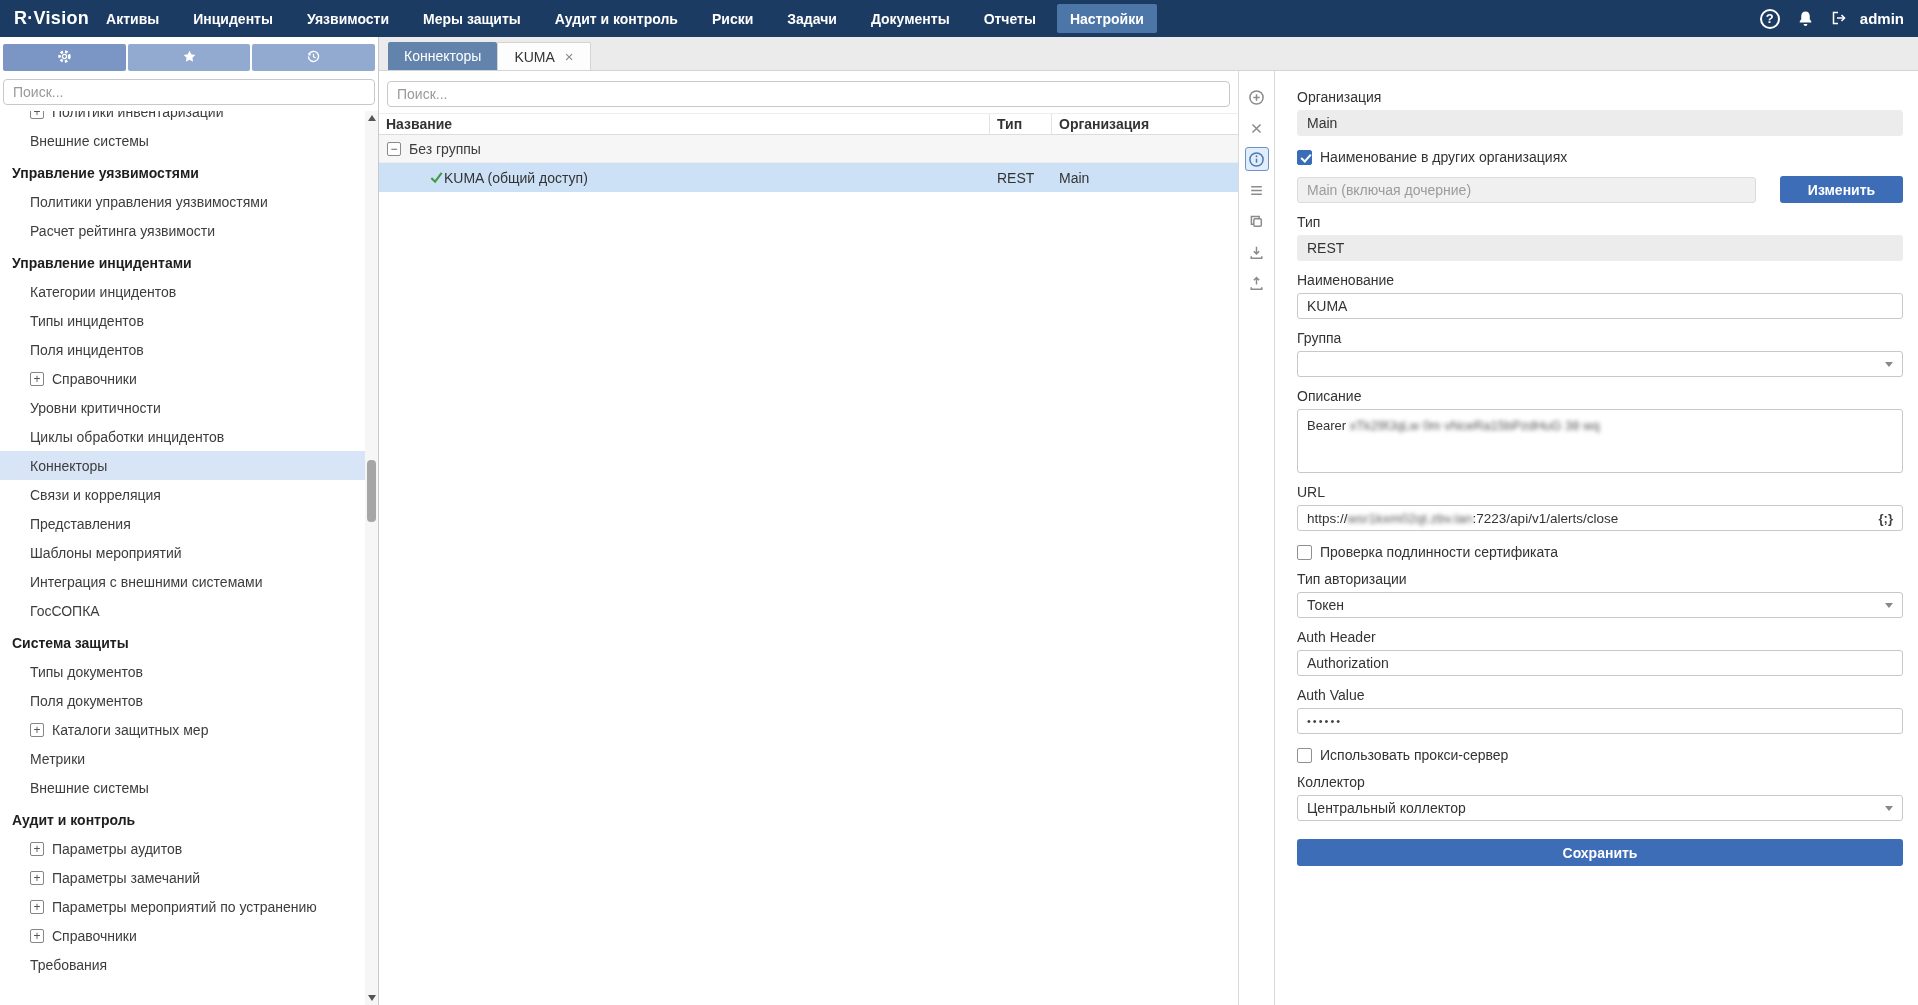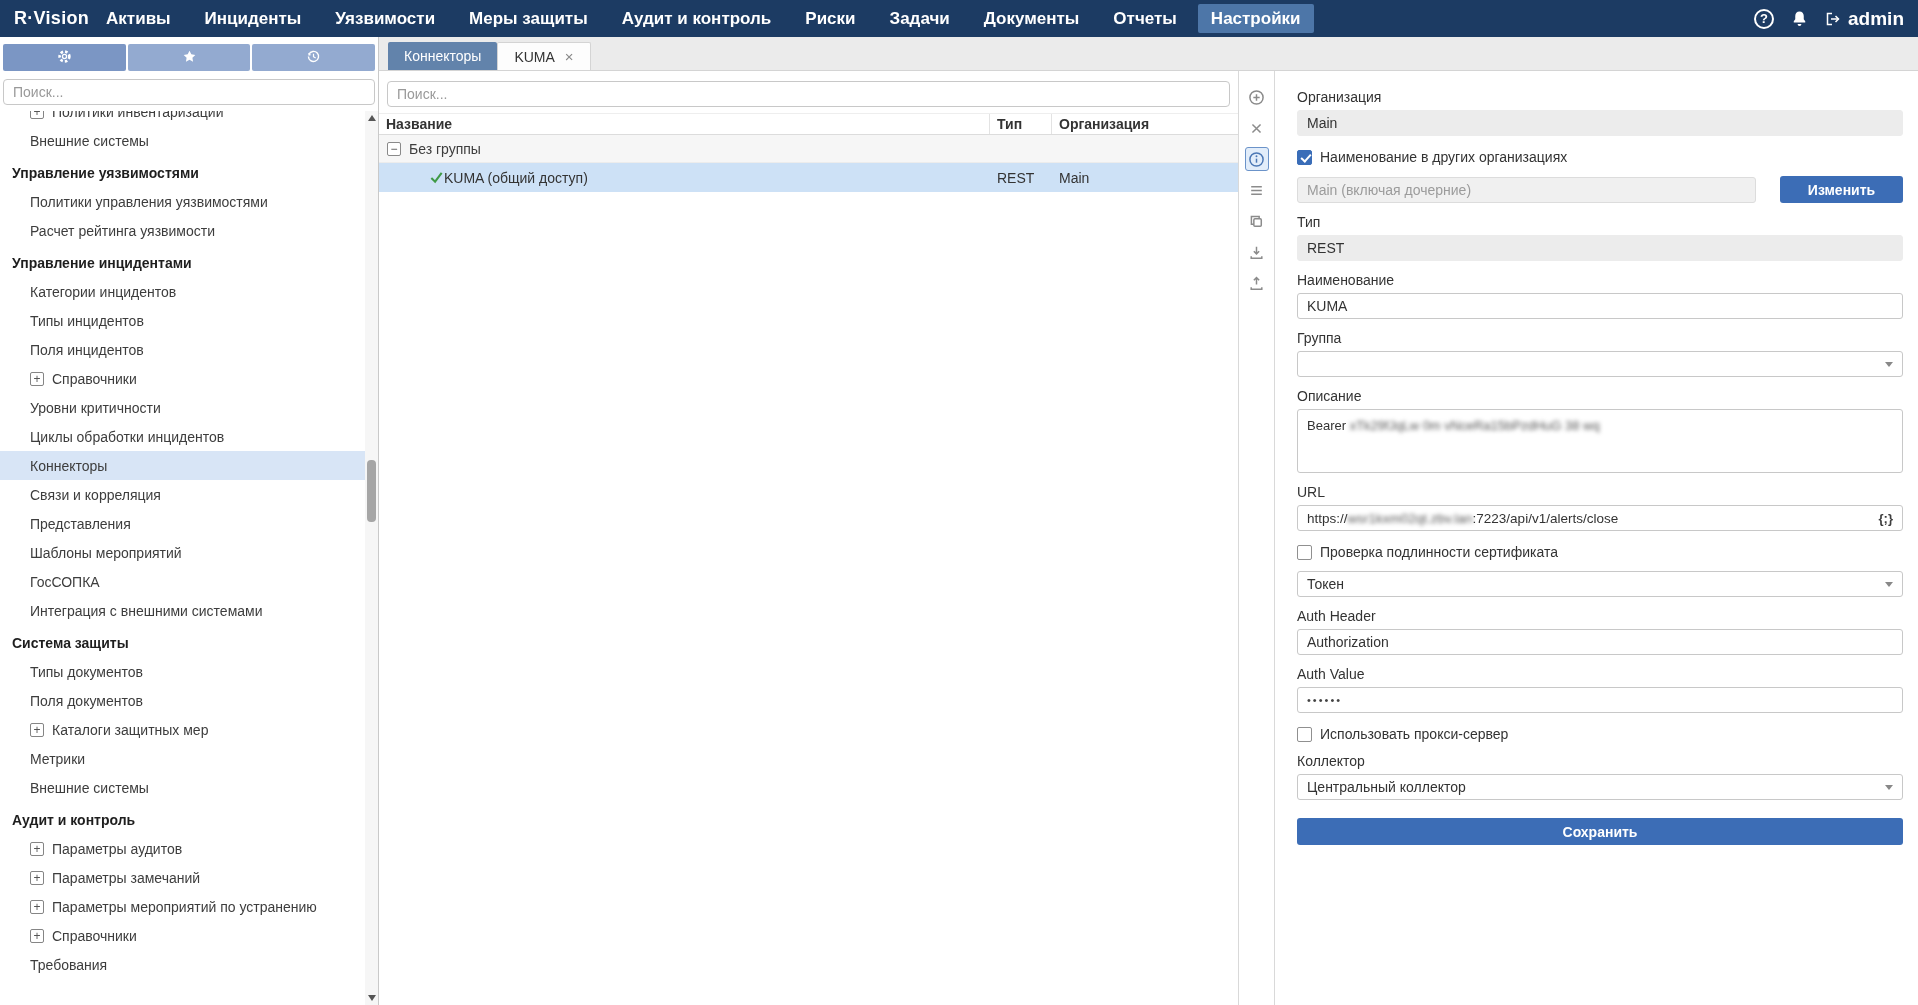--- a/index.html
+++ b/index.html
@@ -4,26 +4,26 @@
 <style>
   *{margin:0;padding:0;box-sizing:border-box}
   html,body{width:1918px;height:1005px;overflow:hidden}
   body{font-family:"Liberation Sans",sans-serif;font-size:14px;color:#333;background:#fff}
   button{font-family:inherit}
 
   
   .navbar{height:37px;background:#1c3b63;display:flex;align-items:center;padding:0 14px;color:#fff}
   .logo{font-size:18px;font-weight:bold;letter-spacing:.3px;white-space:nowrap;cursor:pointer}
   .nav-menu{display:flex;align-items:center;height:100%;flex:1}
-  .nav-item{font-size:17px;font-weight:bold;padding:0 13px;height:29px;display:flex;align-items:center;border-radius:2px;cursor:pointer;margin:0 4px;white-space:nowrap}
+  .nav-item{font-size:14px;font-weight:bold;padding:0 13px;height:29px;display:flex;align-items:center;border-radius:2px;cursor:pointer;margin:0 4px;white-space:nowrap}
   .nav-item.active{background:#4d76a8}
   .nav-right{display:flex;align-items:center;gap:17px}
   .help-circle{width:20px;height:20px;border:2px solid #fff;border-radius:50%;display:flex;align-items:center;justify-content:center;font-size:13px;font-weight:bold;cursor:pointer}
   .nav-right svg{display:block}
-  .user{display:flex;align-items:center;gap:7px;font-size:19px;font-weight:bold;cursor:pointer}
+  .user{display:flex;gap:13px;font-size:15px;font-weight:bold;cursor:pointer}
 
   .main{display:flex;height:968px}
 
   
   .sidebar{width:379px;background:#fff;border-right:1px solid #c9c9c9;display:flex;flex-direction:column;flex:none}
   .side-tabs{display:flex;gap:2px;padding:7px 3px 0}
   .side-tab{flex:1;height:27px;background:#93aad0;border:none;border-radius:2px;display:flex;align-items:center;justify-content:center;cursor:pointer}
   .side-tab.active{background:#7b96c4}
   .side-tab svg{width:15px;height:15px}
   .side-search{margin:8px 3px 0;height:26px;border:1px solid #c8c8c8;border-radius:4px;padding:0 9px;font-size:14px;color:#333;outline:none;font-family:inherit}
@@ -206,24 +206,24 @@
           <div class="tree-item">
             <span>Связи и корреляция</span>
           </div>
           <div class="tree-item">
             <span>Представления</span>
           </div>
           <div class="tree-item">
             <span>Шаблоны мероприятий</span>
           </div>
           <div class="tree-item">
+            <span>Интеграция с внешними системами</span>
+          </div>
+          <div class="tree-item">
             <span>ГосСОПКА</span>
-          </div>
-          <div class="tree-item">
-            <span>Интеграция с внешними системами</span>
           </div>
           <div class="tree-header">
             <span>Система защиты</span>
           </div>
           <div class="tree-item">
             <span>Типы документов</span>
           </div>
           <div class="tree-item">
             <span>Поля документов</span>
           </div>
@@ -387,20 +387,21 @@
             <span class="blur">wsr1kxm02qt.zbv.lan</span>
             <span>:7223/api/v1/alerts/close</span>
           <span class="vars">{;}</span>
         </div>
 
         <label class="cb-row">
           <span class="cb"></span>
           <span>Проверка подлинности сертификата</span>
         </label>
 
+        <div class="f-label">Тип авторизации</div>
         <div class="select">
           <span>Токен</span>
           <span class="caret"></span>
         </div>
 
         <div class="f-label">Auth Header</div>
         <input class="field" value="Authorization" style="">
 
         <div class="f-label">Auth Value</div>
         <div class="field">

